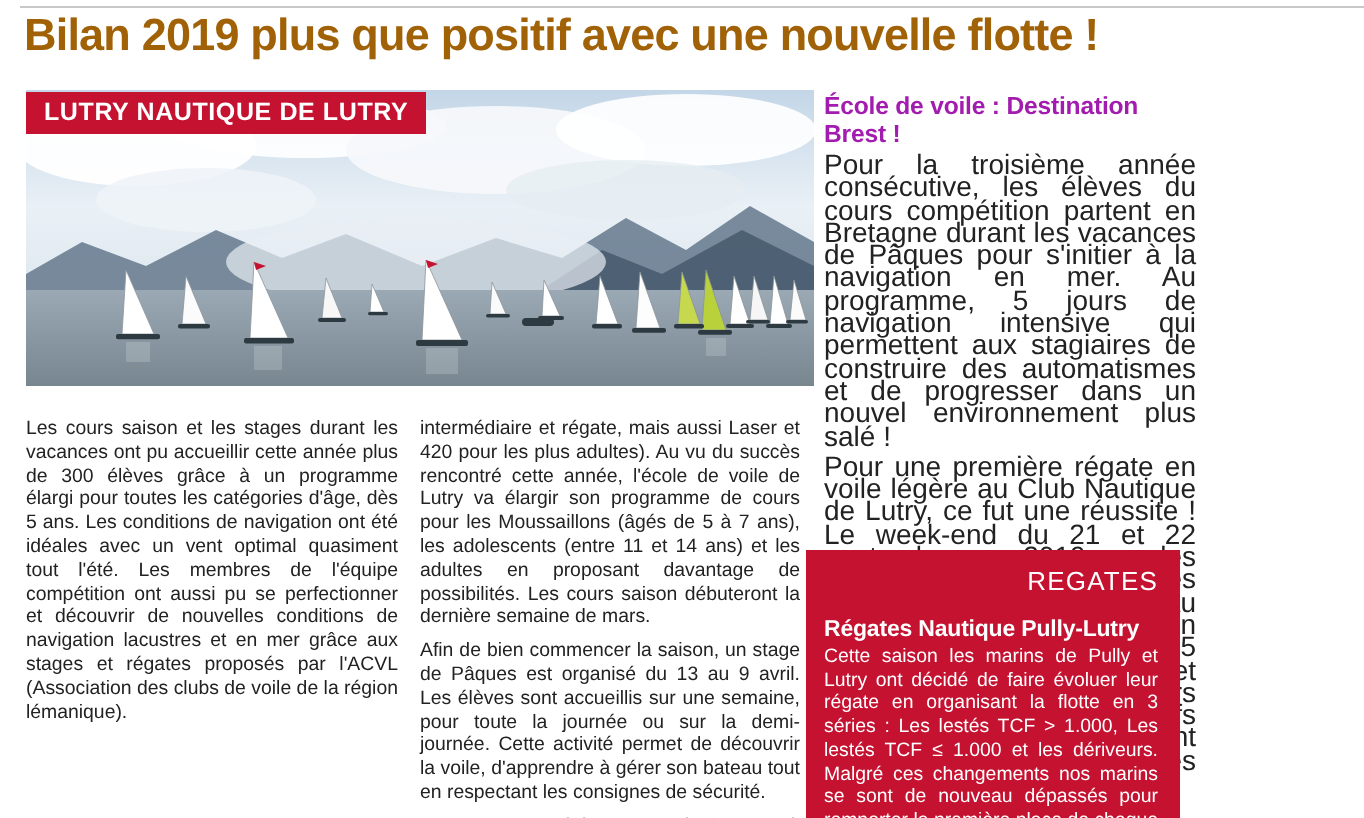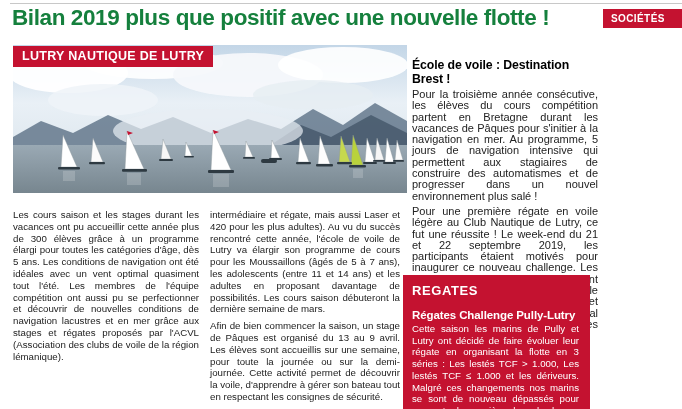--- a/index.html
+++ b/index.html
@@ -3,21 +3,21 @@
 <meta charset="utf-8">
 <style>
   html,body{margin:0;padding:0;background:#fff;}
   .page{
     position:relative;width:682px;height:409px;overflow:hidden;background:#fff;
     font-family:"Liberation Sans",sans-serif;color:#1e1e1e;
   }
   .top-rule{position:absolute;left:10px;top:3px;width:672px;height:1px;background:#c8c8c8;}
   .title{
     position:absolute;left:12px;top:5px;margin:0;width:585px;
-    font-size:22.5px;font-weight:bold;color:#15803d;letter-spacing:-0.4px;white-space:nowrap;
+    font-size:22.5px;font-weight:bold;color:#a16207;letter-spacing:-0.4px;white-space:nowrap;
   }
   .badge{
     position:absolute;left:603px;top:9px;width:79px;height:19px;box-sizing:border-box;
     background:#c41230;color:#fff;font-size:10px;font-weight:bold;
     line-height:19px;padding-left:8px;letter-spacing:0.4px;
   }
   .photo{position:absolute;left:13px;top:45px;width:394px;height:148px;overflow:hidden;}
   .photo svg{display:block;}
   .photo-label{
     position:absolute;left:0;top:1px;width:200px;height:21px;box-sizing:border-box;
@@ -25,46 +25,45 @@
     line-height:21px;padding-left:9px;letter-spacing:0.3px;
   }
   .col{position:absolute;top:209px;}
   .col1{left:13px;width:186px;}
   .col2{left:210px;width:190px;}
   .col p,.sidebar p{
     margin:0 0 5px;font-size:9.7px;line-height:11.8px;text-align:justify;color:#222;
   }
   .sidebar{position:absolute;left:412px;top:42px;width:186px;}
   .red-heading{
-    margin:16px 0 3px;font-size:12.3px;font-weight:bold;color:#000000;letter-spacing:-0.1px;
+    margin:4px 0 3px;font-size:12.3px;font-weight:bold;color:#a21caf;letter-spacing:-0.1px;
   }
   .red-heading.second{margin-top:9px;}
-  .sidebar p{font-size:11px;line-height:11.3px;margin-bottom:4px;}
+  .sidebar p{font-size:14px;line-height:11.3px;margin-bottom:4px;}
   .regates-box{
     position:absolute;left:403px;top:275px;width:187px;height:160px;box-sizing:border-box;
     background:#c41230;color:#fff;padding:7px 11px 0 9px;
   }
   .regates-title{
-    text-align:left;font-size:13px;font-weight:bold;letter-spacing:0.6px;margin:1px 0 11px;
+    text-align:right;font-size:13px;font-weight:normal;letter-spacing:0.6px;margin:1px 0 11px;
   }
   .regates-sub{font-size:11.5px;font-weight:bold;margin:0 0 2px;letter-spacing:-0.1px;}
   .regates-body{
     margin:0;font-size:9.7px;line-height:11.7px;text-align:justify;color:#fff;
   }
 </style>
 </head>
 <body>
 
 <div class="page">
 
   <div class="top-rule"></div>
 
   <h1 class="title">Bilan 2019 plus que positif avec une nouvelle flotte !</h1>
 
-  <div class="badge">SOCIÉTÉS</div>
 
   <div class="photo">
     <svg width="394" height="148" viewBox="0 0 394 148">
       <defs>
         <linearGradient id="sky" x1="0" y1="0" x2="0" y2="1">
           <stop offset="0" stop-color="#c3d6e7"></stop>
           <stop offset="0.55" stop-color="#e9f0f6"></stop>
           <stop offset="1" stop-color="#dfe8ef"></stop>
         </linearGradient>
         <linearGradient id="water" x1="0" y1="0" x2="0" y2="1">
@@ -149,18 +148,18 @@
   </div>
 
   <div class="sidebar">
     <h3 class="red-heading">École de voile : Destination Brest !</h3>
     <p>Pour la troisième année consécutive, les élèves du cours compétition partent en Bretagne durant les vacances de Pâques pour s'initier à la navigation en mer. Au programme, 5 jours de navigation intensive qui permettent aux stagiaires de construire des automatismes et de progresser dans un nouvel environnement plus salé !</p>
     <p>Pour une première régate en voile légère au Club Nautique de Lutry, ce fut une réussite ! Le week-end du 21 et 22 septembre 2019, les participants étaient motivés pour inaugurer ce nouveau challenge. Les régatiers en Optimist et dériveurs ont fait 5 manches sous la Vaudaire et le Rebat avec des parcours bananes et côtiers. Les skiffs 49er et International 14 ont mené le ballet avec des vitesses impressionnantes.</p>
   </div>
 
   <div class="regates-box">
     <div class="regates-title">REGATES</div>
-    <div class="regates-sub">Régates Challenge Pully-Lutry</div>
+    <div class="regates-sub">Régates Nautique Pully-Lutry</div>
     <p class="regates-body">Cette saison les marins de Pully et Lutry ont décidé de faire évoluer leur régate en organisant la flotte en 3 séries : Les lestés TCF &gt; 1.000, Les lestés TCF ≤ 1.000 et les dériveurs. Malgré ces changements nos marins se sont de nouveau dépassés pour remporter la première place de chaque série :</p>
 
   </div>
 
 </div>
 
 </body></html>

